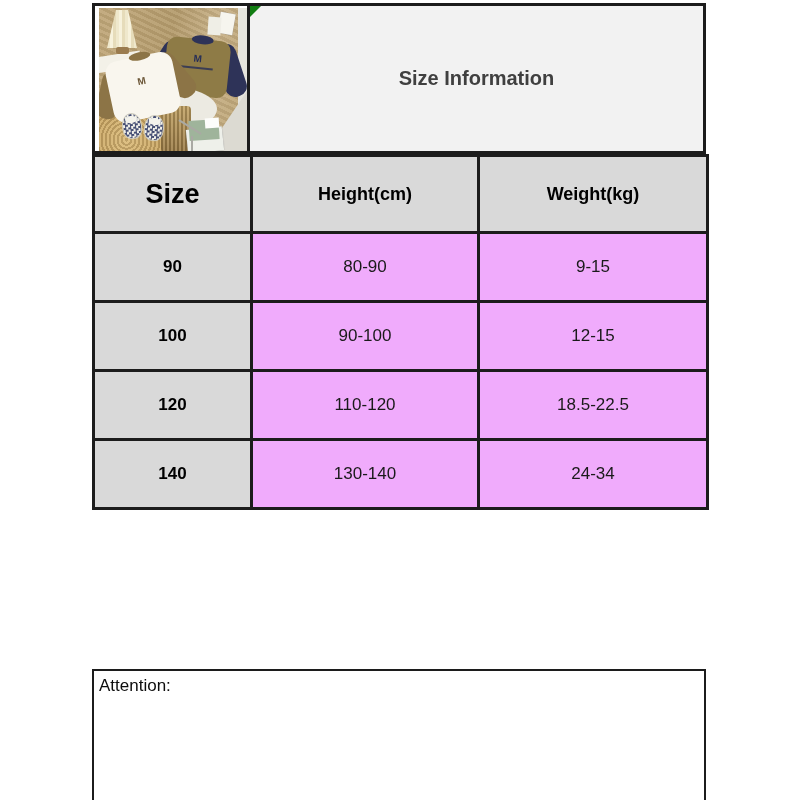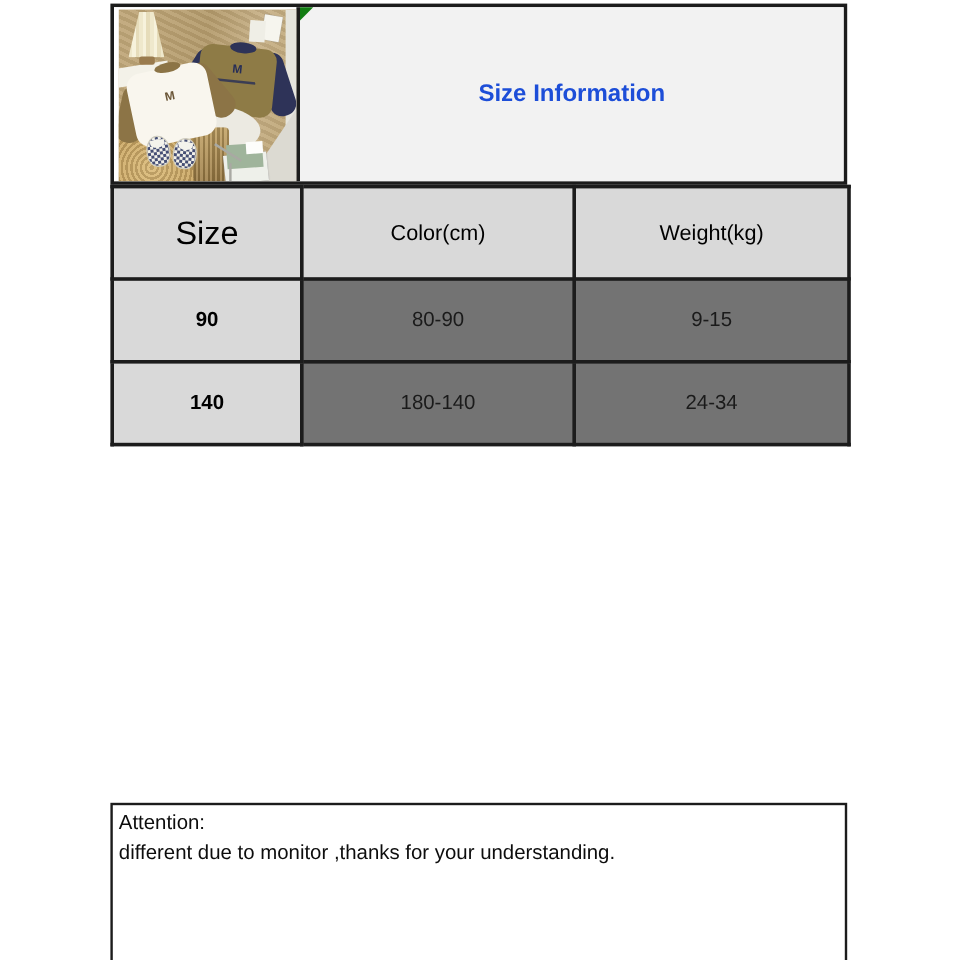--- a/index.html
+++ b/index.html
@@ -16,21 +16,21 @@
     border:3px solid #1c1c1c;box-sizing:border-box;display:flex;background:#fff;
   }
   .photo-cell{
     width:155px;flex:0 0 155px;border-right:3px solid #1c1c1c;box-sizing:border-box;
     background:#fff;position:relative;overflow:hidden;
   }
   .title-cell{
     flex:1;background:#f2f2f2;display:flex;align-items:center;justify-content:center;
     position:relative;
   }
-  .title-text{font-size:20px;font-weight:bold;color:#1d4ed8;}
+  .title-text{font-size:20px;font-weight:bold;color:#404040;}
   .green-marker{
     position:absolute;left:0;top:0;width:0;height:0;
     border-top:11px solid #117d12;border-right:11px solid transparent;
   }
 
   
   .ph{position:absolute;left:4px;top:2px;width:148px;height:143px;overflow:hidden;
       background:
         repeating-linear-gradient(25deg, rgba(255,255,255,.07) 0 3px, rgba(0,0,0,.05) 3px 6px),
         linear-gradient(100deg,#bfa678 8%,#b49b6c 45%,#c7b086 70%,#bca372 100%);}
@@ -86,23 +86,23 @@
   .wire2{left:92px;top:128px;width:2px;height:18px;background:#a9a9a3;}
 
   
   .size-table{
     position:absolute;left:92px;top:154px;width:614px;
     border-collapse:collapse;table-layout:fixed;
   }
   .size-table th,.size-table td{
     border:3px solid #1c1c1c;text-align:center;vertical-align:middle;padding:0;
   }
-  .size-table thead th{background:#d9d9d9;height:74px;font-weight:normal;font-size:18px;color:#000;}
+  .size-table thead th{background:#d9d9d9;height:74px;font-weight:bold;font-size:18px;color:#000;}
   .size-table thead th.size-h{font-size:27px;}
-  .size-table tbody td{height:66px;background:#737373;font-size:17px;color:#1a1a1a;}
+  .size-table tbody td{height:66px;background:#f0abfc;font-size:17px;color:#1a1a1a;}
   .size-table tbody td.size-c{background:#d9d9d9;font-weight:bold;color:#000;text-align:center;}
 
   
   .attention-box{
     position:absolute;left:92px;top:669px;width:614px;height:162px;
     border:2px solid #1c1c1c;box-sizing:border-box;background:#fff;
     padding:2px 5px;font-size:17px;line-height:25px;color:#0d0d0d;
   }
 </style>
 </head>
@@ -157,36 +157,45 @@
 
   <table class="size-table">
     <colgroup>
         <col style="width:158px">
         <col style="width:227px">
         <col style="width:229px">
       </colgroup>
     <thead>
       <tr>
         <th class="size-h">Size</th>
-        <th>Color(cm)</th>
+        <th>Height(cm)</th>
         <th>Weight(kg)</th>
       </tr>
     </thead>
     <tbody>
       <tr>
         <td class="size-c">90</td>
         <td>80-90</td>
         <td>9-15</td>
       </tr>
       <tr>
+        <td class="size-c">100</td>
+        <td>90-100</td>
+        <td>12-15</td>
+      </tr>
+      <tr>
+        <td class="size-c">120</td>
+        <td>110-120</td>
+        <td>18.5-22.5</td>
+      </tr>
+      <tr>
         <td class="size-c">140</td>
-        <td>180-140</td>
+        <td>130-140</td>
         <td>24-34</td>
       </tr>
     </tbody>
   </table>
 
   <div class="attention-box">
     <div>Attention:</div>
-    <div>different due to monitor ,thanks for your understanding.</div>
   </div>
 
 </div>
 
 </body></html>

